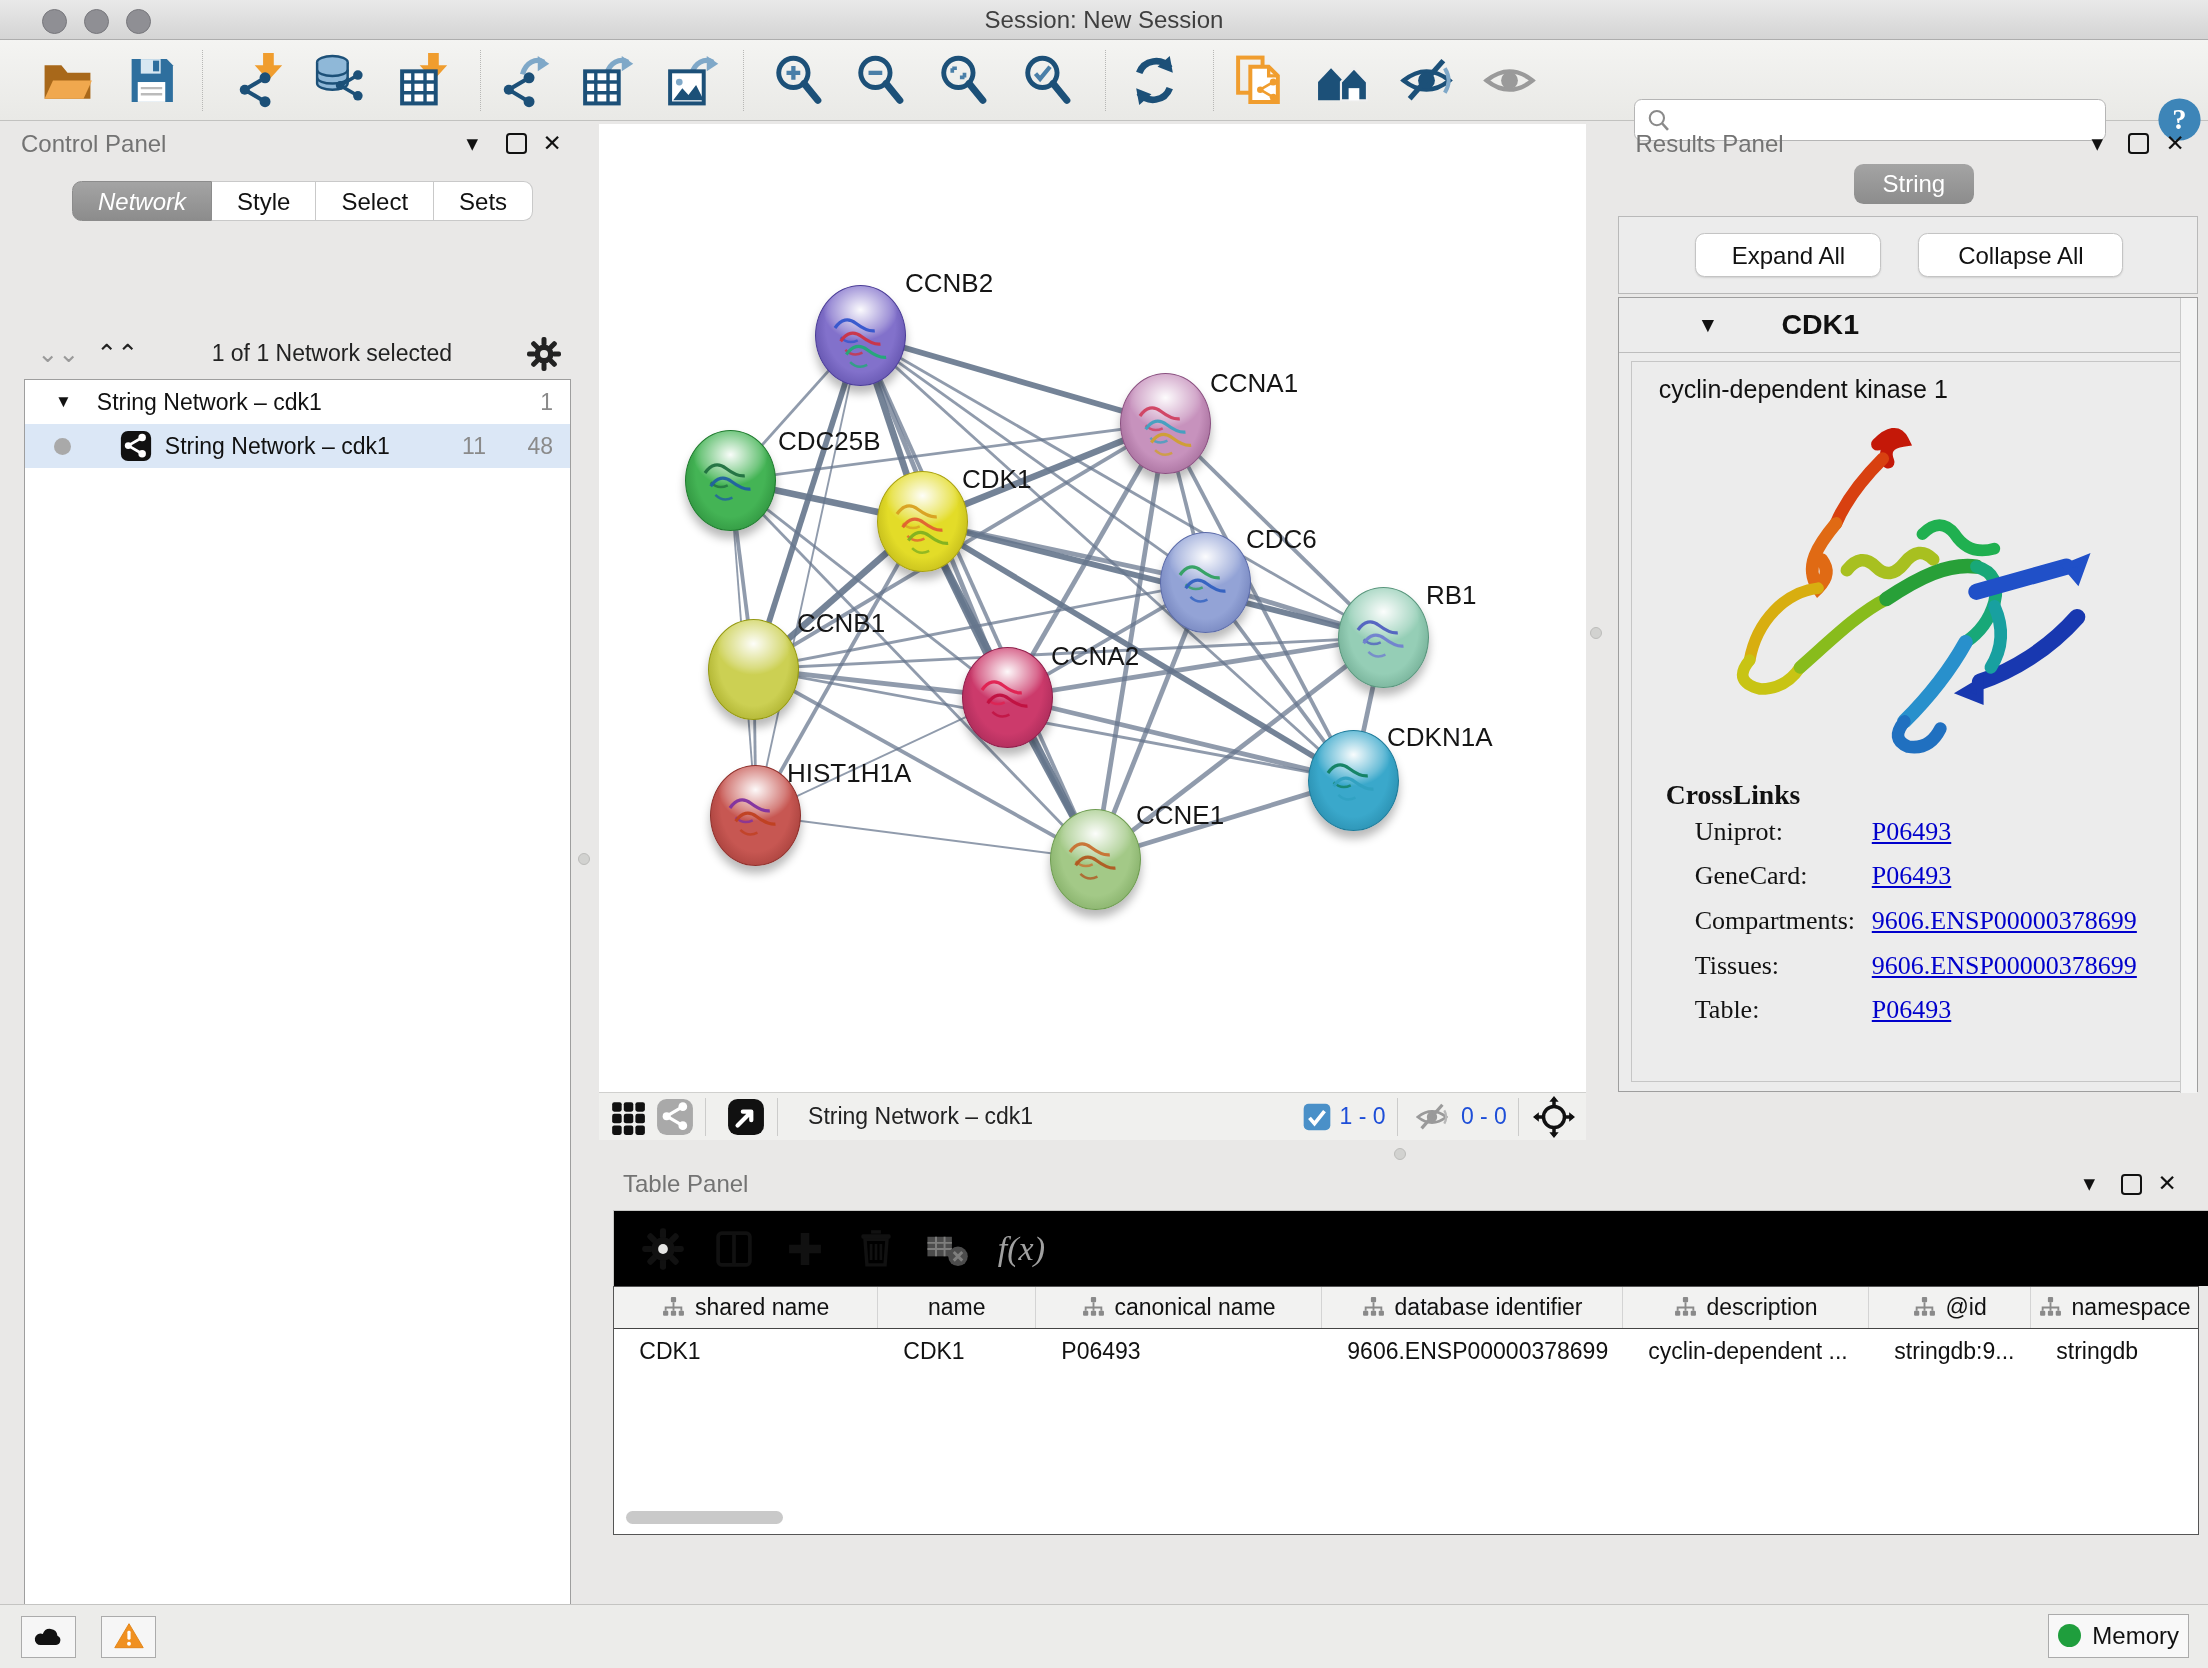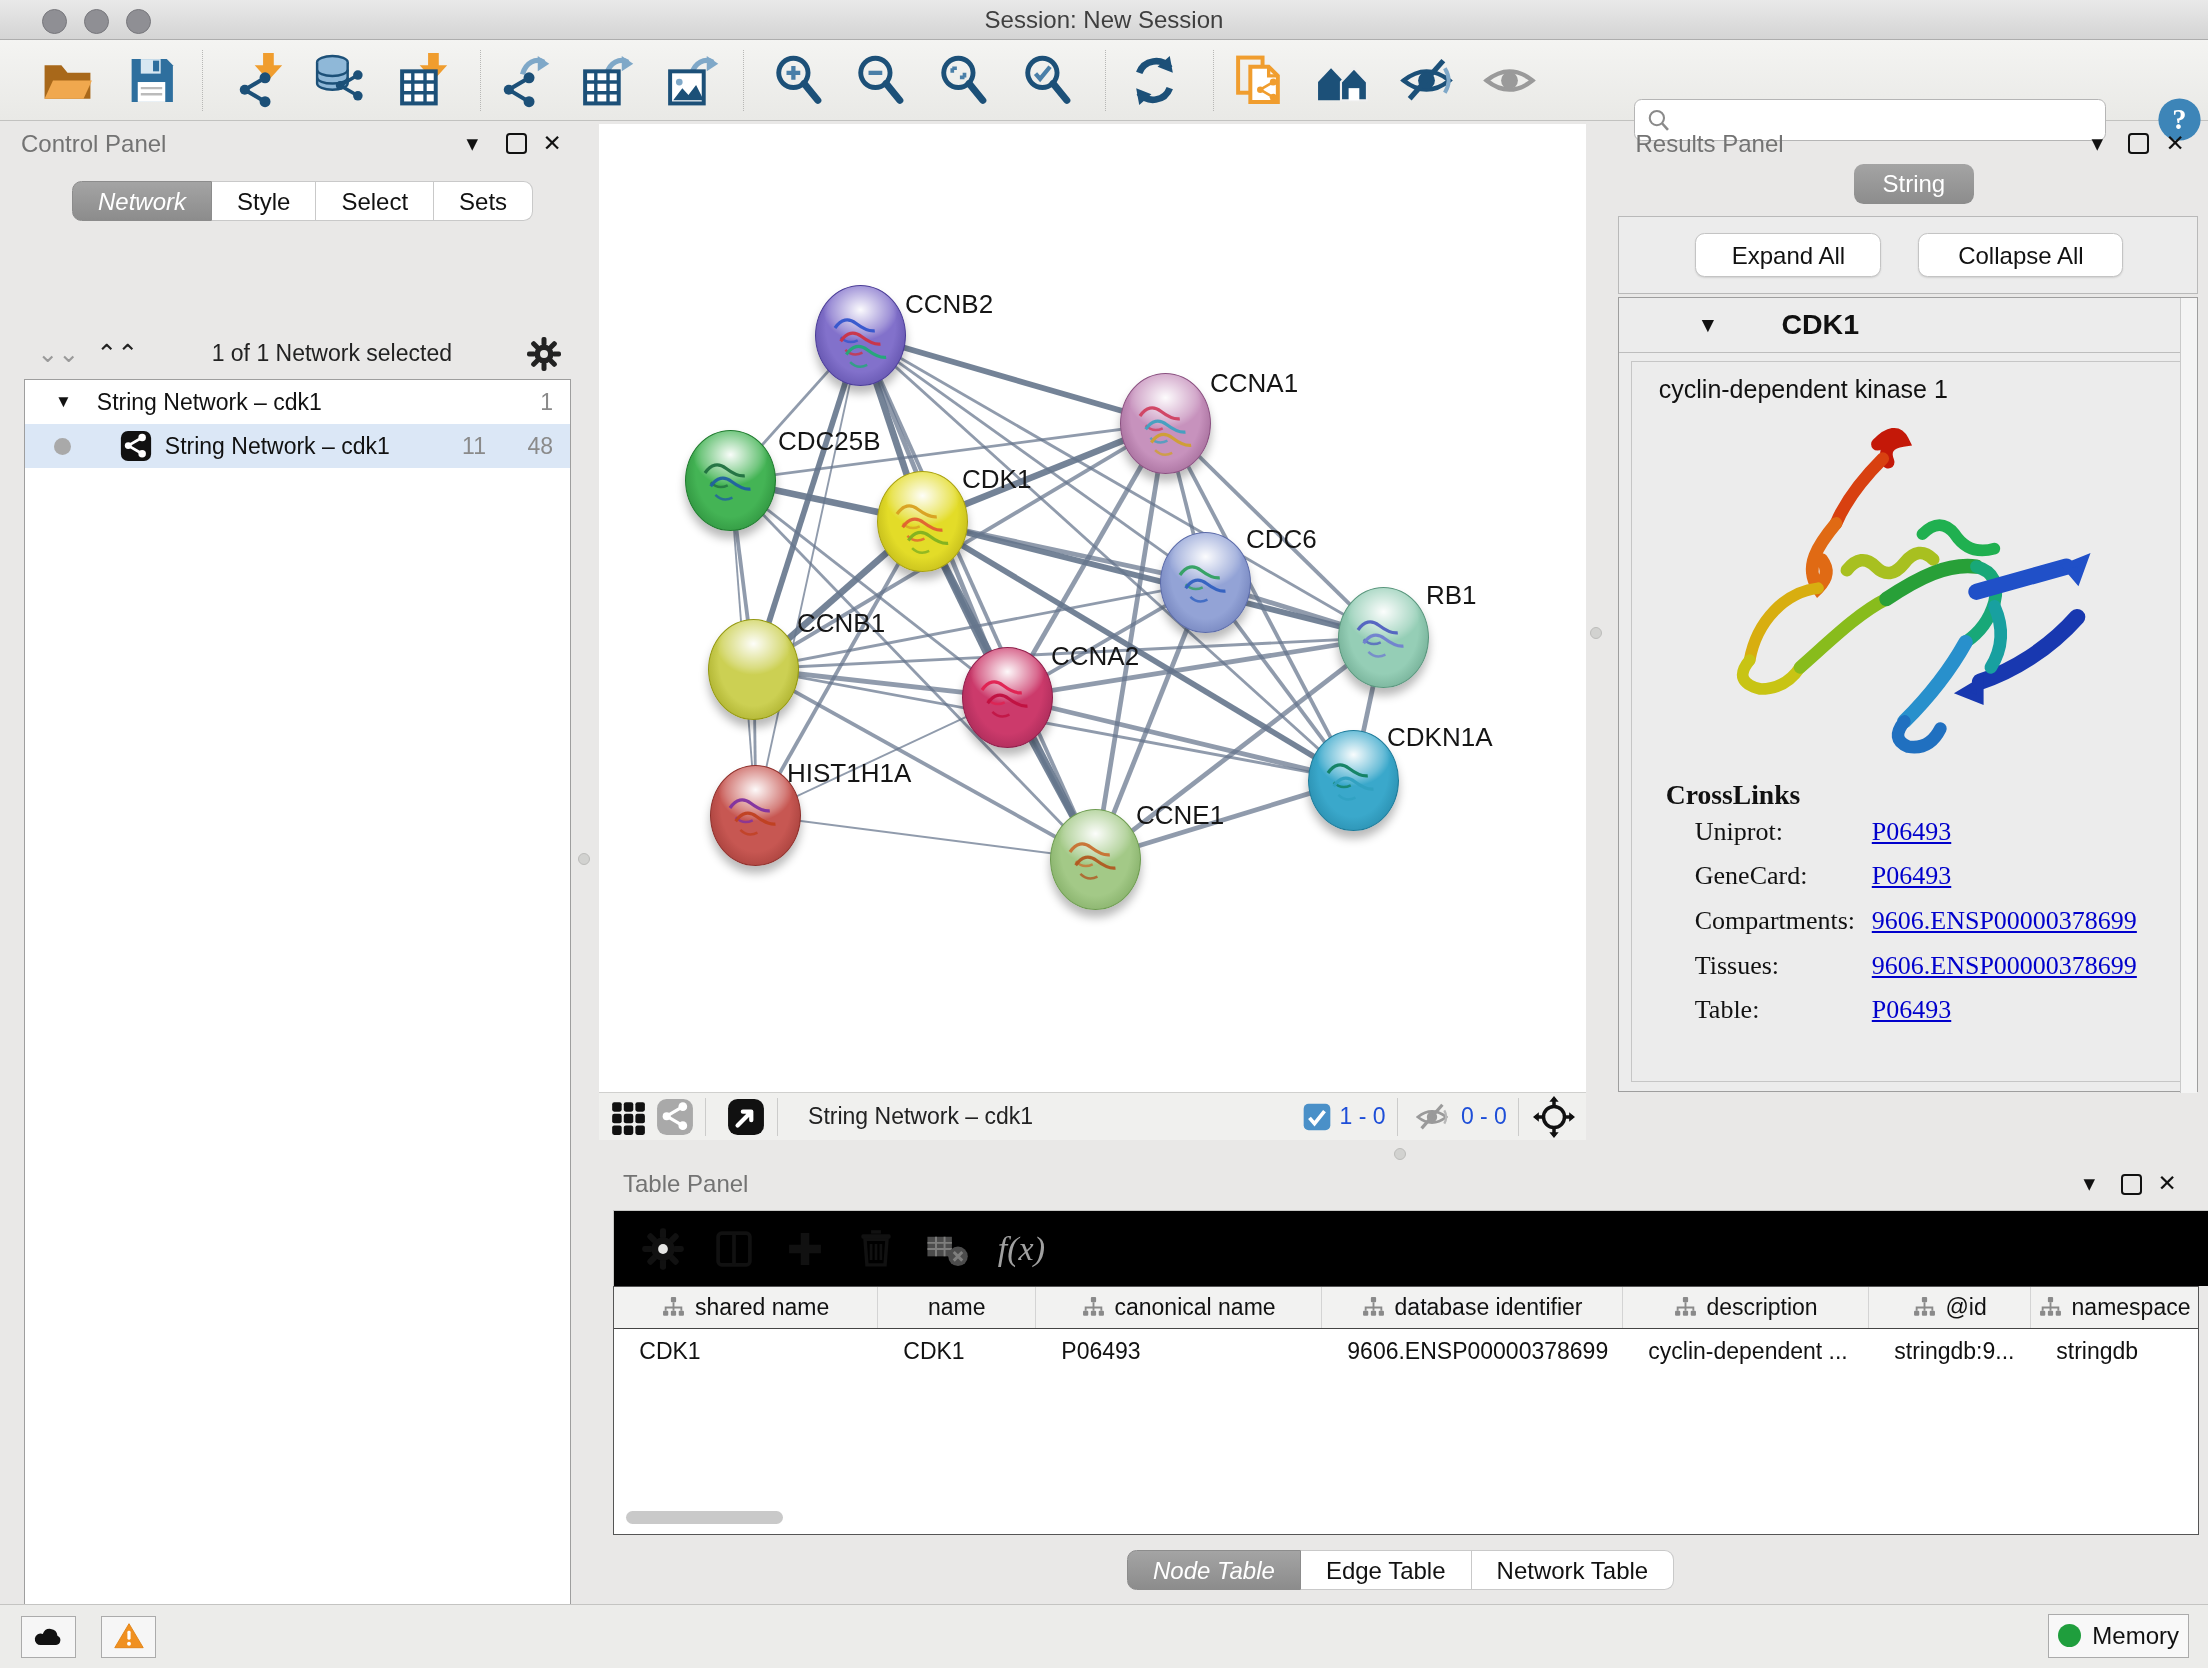--- a/index.html
+++ b/index.html
@@ -389,21 +389,21 @@
       <div class="node" style="left: 216px; top: 161px; width: 91px; height: 101px; background: radial-gradient(60% 45% at 50% 24%, rgba(255, 255, 255, 0.97), rgba(255, 255, 255, 0.25) 55%, rgba(255, 255, 255, 0) 70%), radial-gradient(at 50% 40%, rgb(130, 113, 203) 55%, rgb(74, 60, 150) 100%); border: 1.9px solid rgb(74, 60, 150); box-shadow: rgba(0, 0, 0, 0.28) 0px 7.6px 9.5px;">
         <svg width="91" height="101" viewBox="0 0 96 106">
           <path d="M20 44 q10 -14 22 -5 t20 8" fill="none" stroke="#3355cc" stroke-width="3.4" stroke-opacity=".95"></path>
           <path d="M26 54 q8 8 18 3" fill="none" stroke="#3355cc" stroke-width="2.6" stroke-opacity=".8"></path>
           <path d="M26 58 q10 -14 22 -5 t20 8" fill="none" stroke="#cc3344" stroke-width="3.4" stroke-opacity=".95"></path>
           <path d="M31 67 q8 8 18 3" fill="none" stroke="#cc3344" stroke-width="2.6" stroke-opacity=".8"></path>
           <path d="M32 72 q10 -14 22 -5 t20 8" fill="none" stroke="#22aa77" stroke-width="3.4" stroke-opacity=".95"></path>
           <path d="M36 80 q8 8 18 3" fill="none" stroke="#22aa77" stroke-width="2.6" stroke-opacity=".8"></path>
         </svg>
       </div>
-      <div class="node-label" style="left: 306px; top: 165px;">CCNB2</div>
+      <div class="node-label" style="left: 306px; top: 144px;">CCNB2</div>
       <div class="node" style="left: 521px; top: 249px; width: 91px; height: 101px; background: radial-gradient(60% 45% at 50% 24%, rgba(255, 255, 255, 0.97), rgba(255, 255, 255, 0.25) 55%, rgba(255, 255, 255, 0) 70%), radial-gradient(at 50% 40%, rgb(199, 146, 189) 55%, rgb(138, 80, 128) 100%); border: 1.9px solid rgb(138, 80, 128); box-shadow: rgba(0, 0, 0, 0.28) 0px 7.6px 9.5px;">
         <svg width="91" height="101" viewBox="0 0 96 106">
           <path d="M20 44 q10 -14 22 -5 t20 8" fill="none" stroke="#d04060" stroke-width="3.4" stroke-opacity=".95"></path>
           <path d="M26 54 q8 8 18 3" fill="none" stroke="#d04060" stroke-width="2.6" stroke-opacity=".8"></path>
           <path d="M26 58 q10 -14 22 -5 t20 8" fill="none" stroke="#40a0c0" stroke-width="3.4" stroke-opacity=".95"></path>
           <path d="M31 67 q8 8 18 3" fill="none" stroke="#40a0c0" stroke-width="2.6" stroke-opacity=".8"></path>
           <path d="M32 72 q10 -14 22 -5 t20 8" fill="none" stroke="#d0a030" stroke-width="3.4" stroke-opacity=".95"></path>
           <path d="M36 80 q8 8 18 3" fill="none" stroke="#d0a030" stroke-width="2.6" stroke-opacity=".8"></path>
         </svg>
       </div>
@@ -722,25 +722,20 @@
           <div class="td" style="width: 264px; flex: 0 0 auto;">CDK1</div>
           <div class="td" style="width: 158px; flex: 0 0 auto;">CDK1</div>
           <div class="td" style="width: 286px; flex: 0 0 auto;">P06493</div>
           <div class="td" style="width: 301px; flex: 0 0 auto;">9606.ENSP00000378699</div>
           <div class="td" style="width: 246px; flex: 0 0 auto;">cyclin-dependent ...</div>
           <div class="td" style="width: 162px; flex: 0 0 auto;">stringdb:9...</div>
           <div class="td" style="width: 168px; flex: 0 0 auto;">stringdb</div>
         </div>
     </div>
     <div id="tp-hscroll"></div>
-    <div id="tp-tabs" class="tabgroup">
-        <div class="tab sel">Node Table</div>
-        <div class="tab">Edge Table</div>
-        <div class="tab">Network Table</div>
-      </div>
   </div>
 
   <div id="statusbar">
     <div class="sb-btn" style="left:21px">
         <span id="sb-cloud"><svg viewBox="0 0 36 32" xmlns="http://www.w3.org/2000/svg">
             <path d="M9 27 a6.5 6.5 0 1 1 2 -12.5 a8.5 8.5 0 0 1 16.5 2 a5.5 5.5 0 0 1 -1.5 10.5 z" fill="#111"></path>
           </svg></span>
       </div>
     <div class="sb-btn" style="left:101px">
         <span id="sb-warn"><svg viewBox="0 0 36 32" xmlns="http://www.w3.org/2000/svg">

